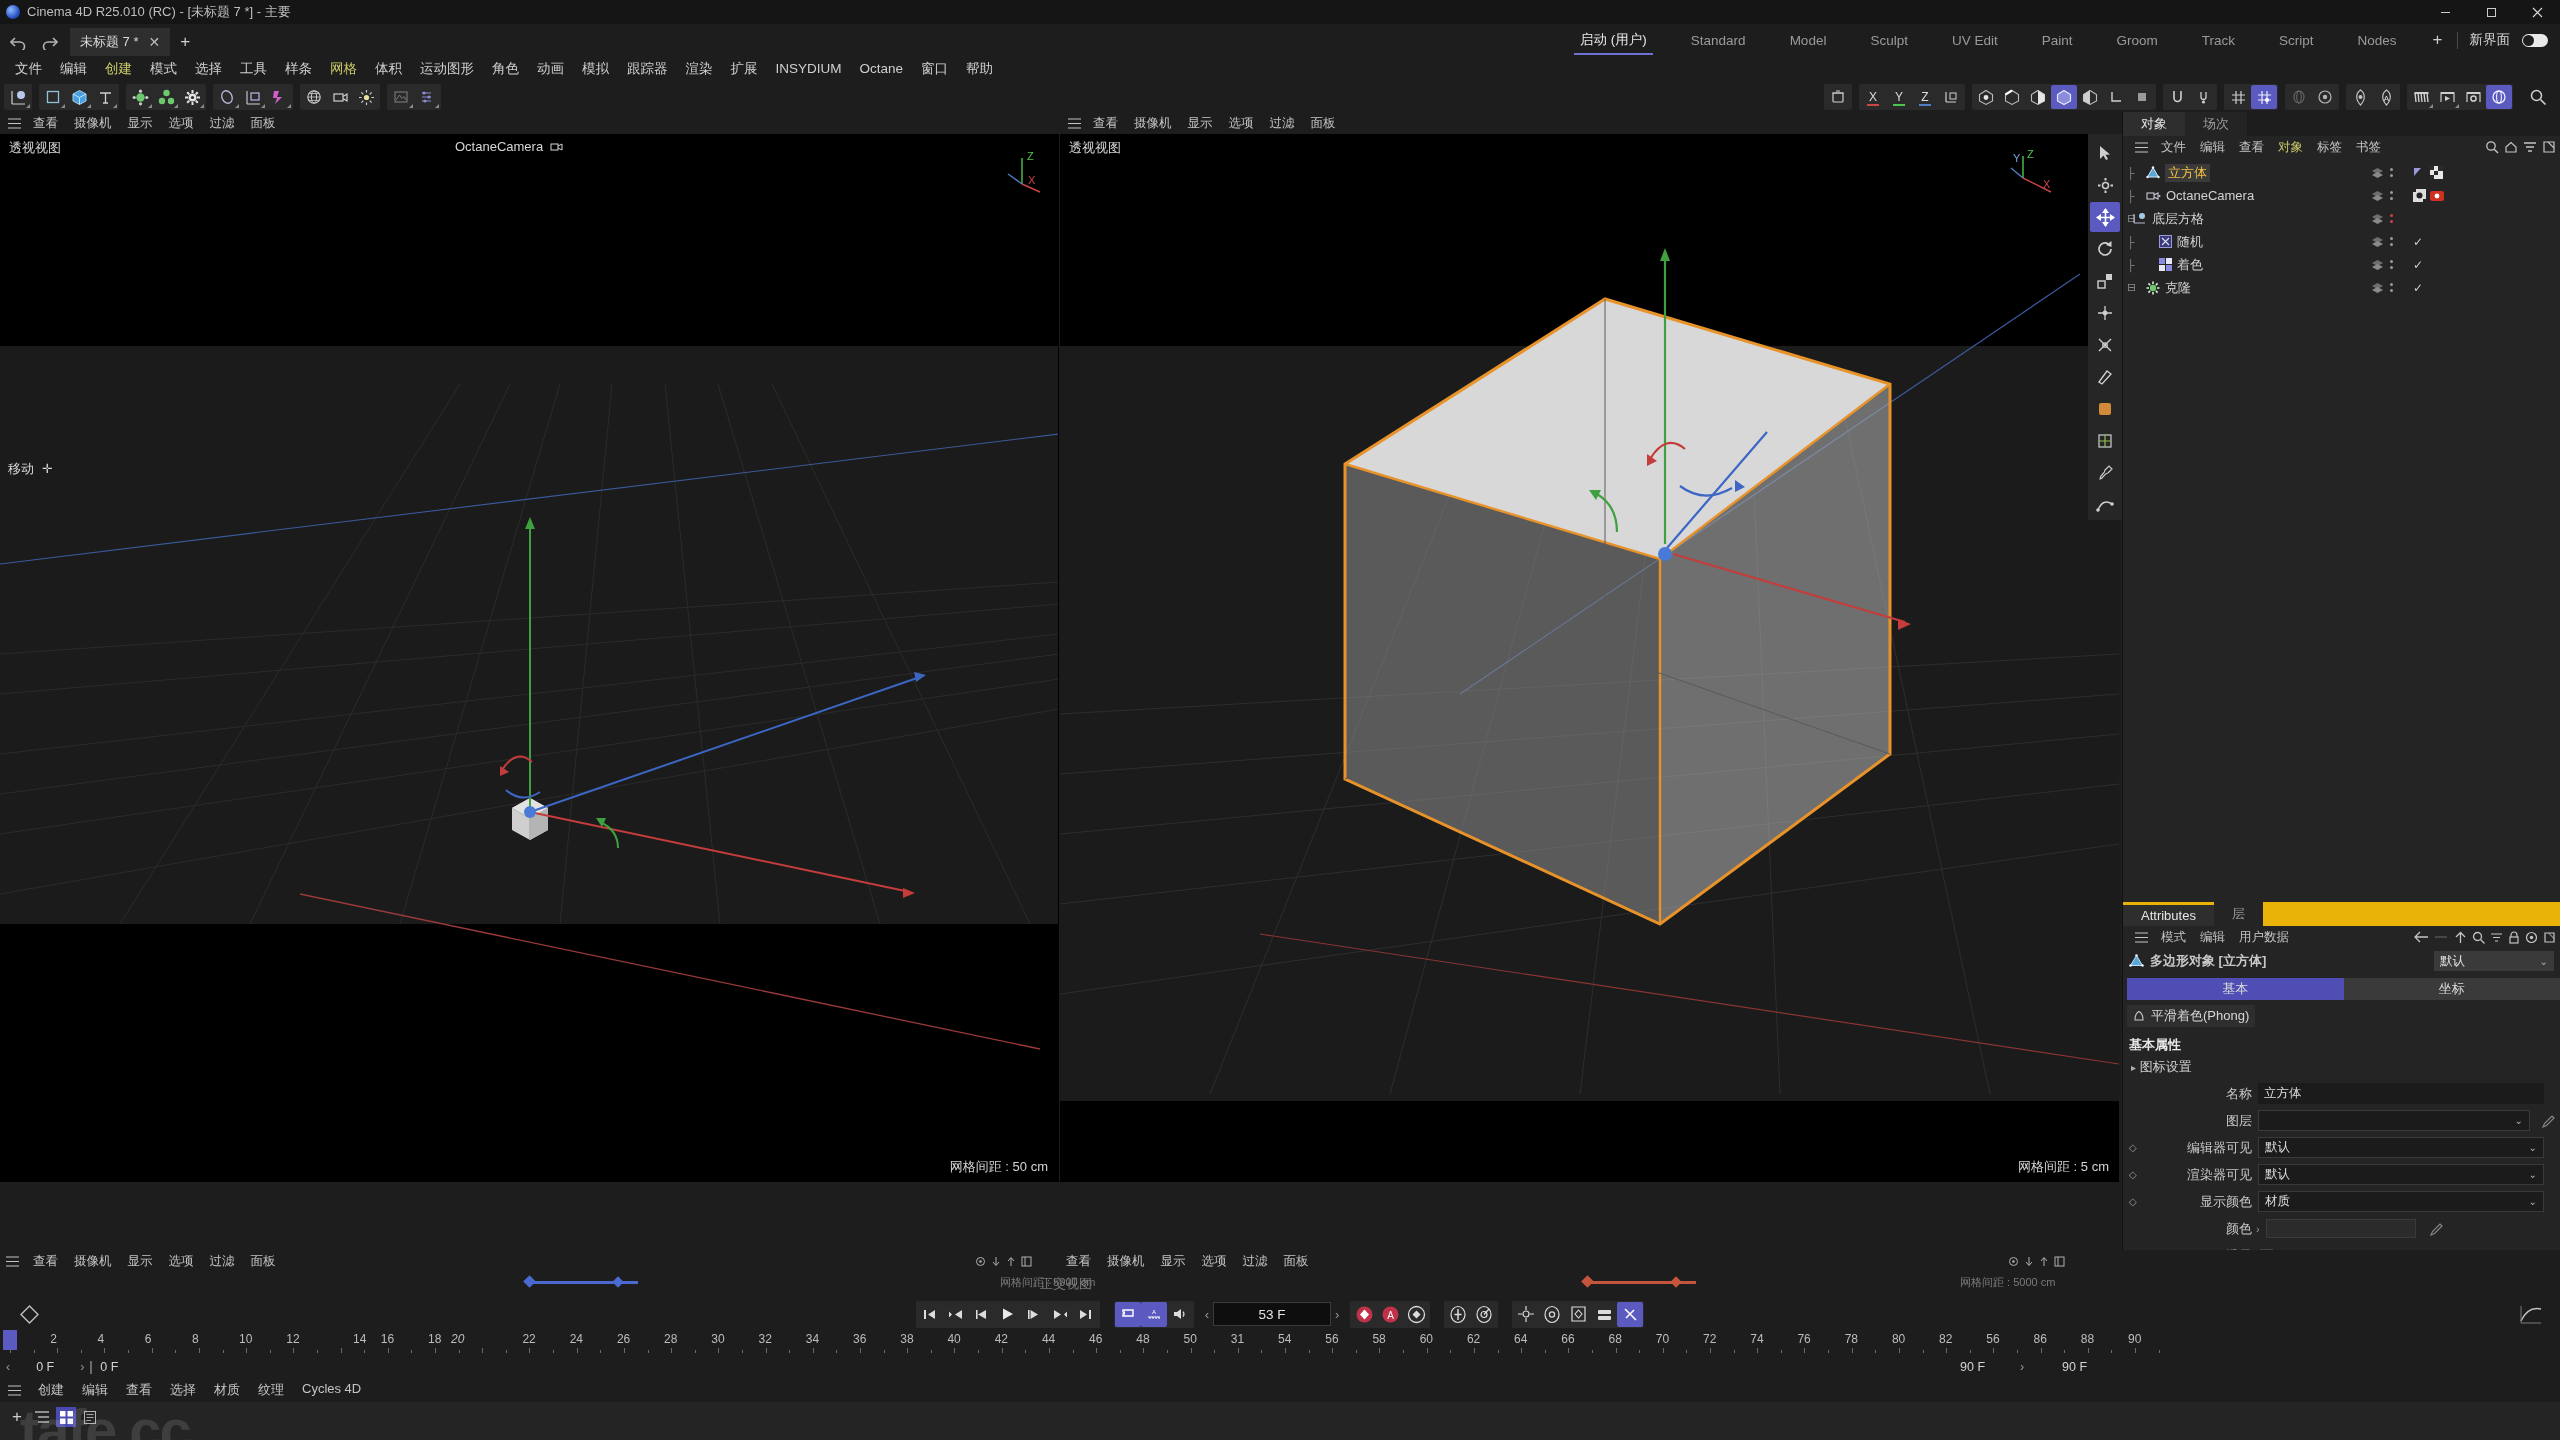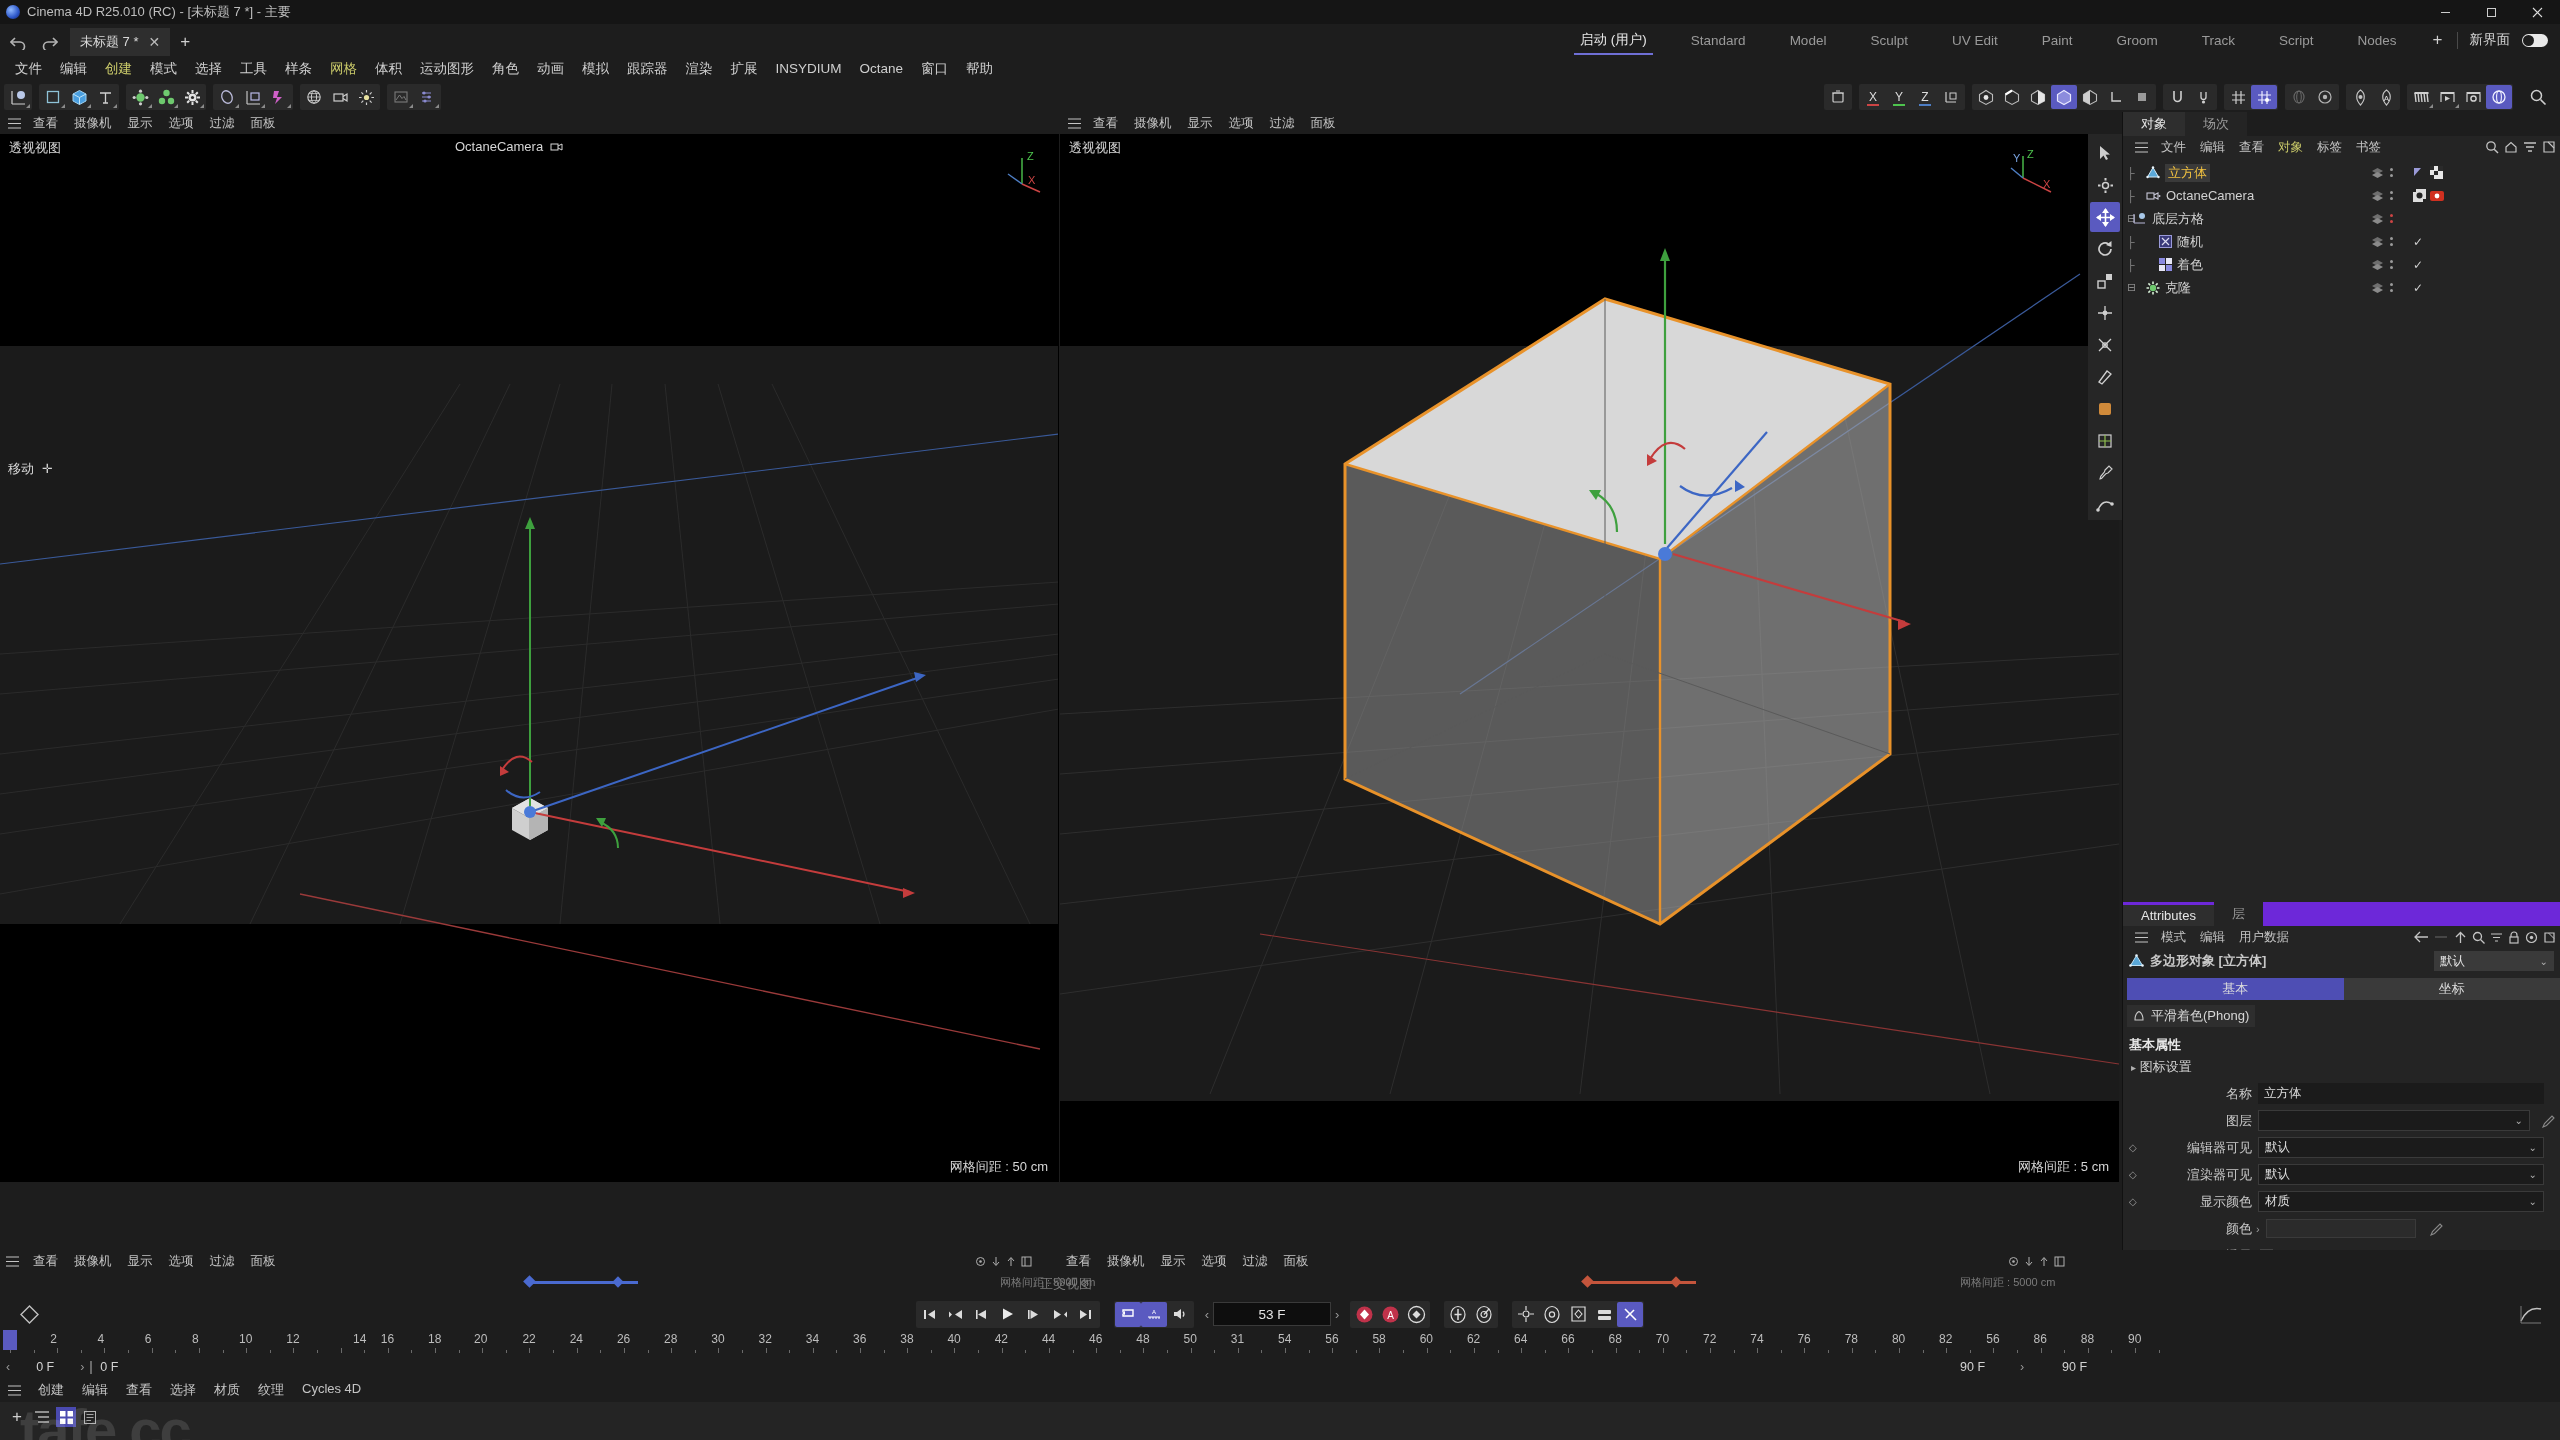--- a/index.html
+++ b/index.html
@@ -974,21 +974,21 @@
               <i></i>
             </span>
           </span>
           <span class="objtags">
             <span class="chk">✓</span>
           </span>
         </div>
       </div>
 
     <div style="position:absolute;left:0;right:0;top:790px;bottom:0;background:#242424;">
-      <div class="panelTabs" style="background:#6d28d9" id="atTabs">
+      <div class="panelTabs" style="background:#eab308" id="atTabs">
           <div class="ptab active">Attributes</div>
           <div class="ptab">层</div>
         </div>
       <div class="pmenu">
         <span style="padding:0 6px">
           <svg width="13" height="11" viewBox="0 0 13 11">
               <path d="M0 1 H13 M0 5.5 H13 M0 10 H13" stroke="#c4c4c4" stroke-width="1.2"></path>
             </svg>
           </span>
         <span id="atMenuItems" style="display:flex">
@@ -1399,21 +1399,21 @@
       <div class="rtick" style="left: 316.944px; height: 3px;"></div>
       <div class="rnum" style="left: 353px; text-align: right;">14</div>
       <div class="rtick" style="left: 340.556px;"></div>
       <div class="rtick" style="left: 364.167px; height: 3px;"></div>
       <div class="rnum" style="left: 380.778px;">16</div>
       <div class="rtick" style="left: 387.778px;"></div>
       <div class="rtick" style="left: 411.389px; height: 3px;"></div>
       <div class="rnum" style="left: 428px;">18</div>
       <div class="rtick" style="left: 435px;"></div>
       <div class="rtick" style="left: 458.611px; height: 3px;"></div>
-      <div class="rnum" style="left: 474px;">20</div>
+      <div class="rnum" style="left: 451px; font-style: italic;">20</div>
       <div class="rtick" style="left: 482.222px;"></div>
       <div class="rtick" style="left: 505.833px; height: 3px;"></div>
       <div class="rnum" style="left: 522.444px;">22</div>
       <div class="rtick" style="left: 529.444px;"></div>
       <div class="rtick" style="left: 553.056px; height: 3px;"></div>
       <div class="rnum" style="left: 569.667px;">24</div>
       <div class="rtick" style="left: 576.667px;"></div>
       <div class="rtick" style="left: 600.278px; height: 3px;"></div>
       <div class="rnum" style="left: 616.889px;">26</div>
       <div class="rtick" style="left: 623.889px;"></div>

